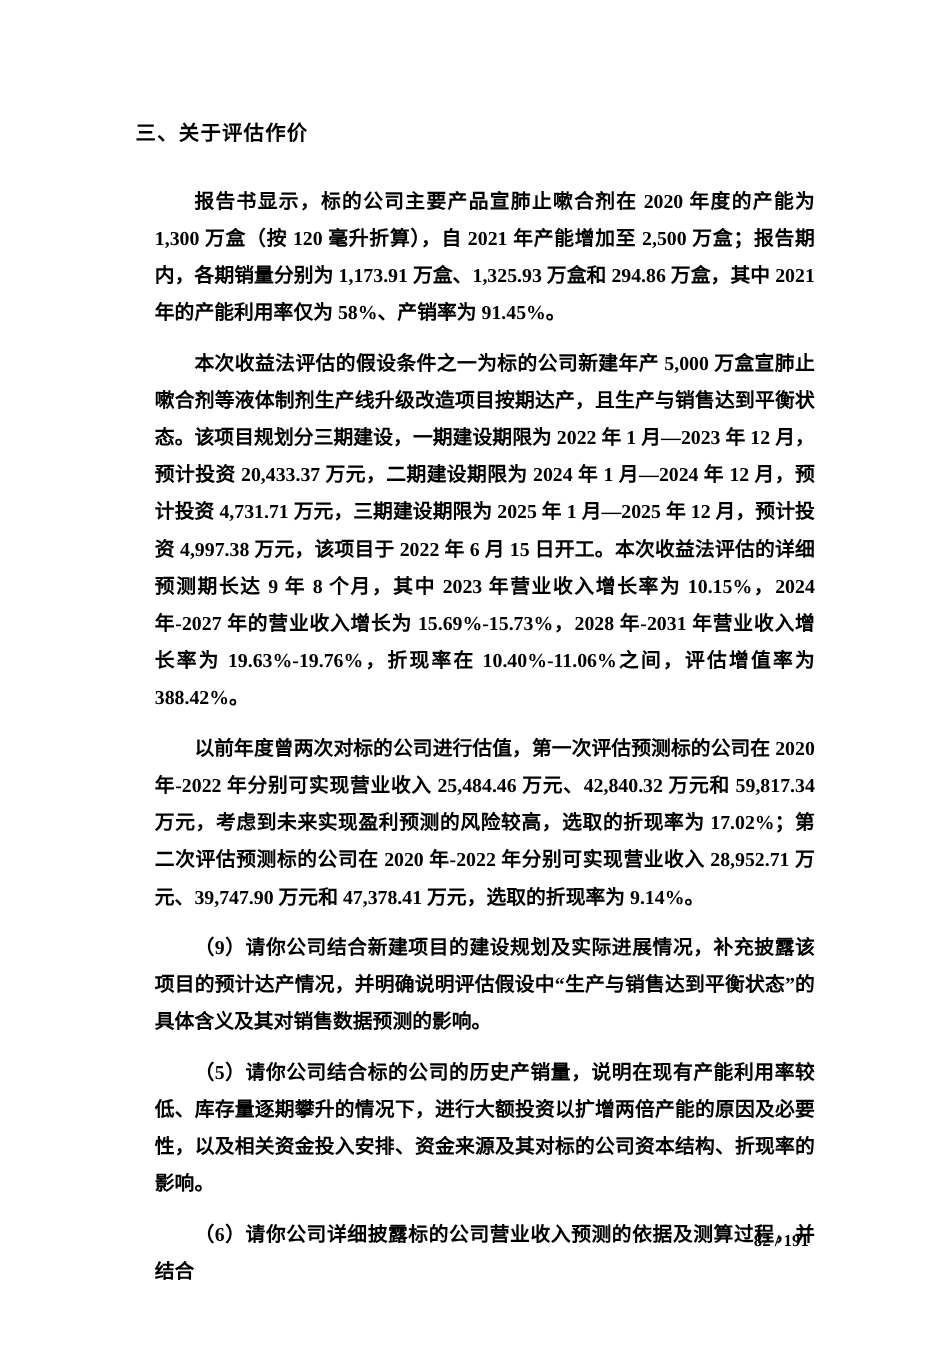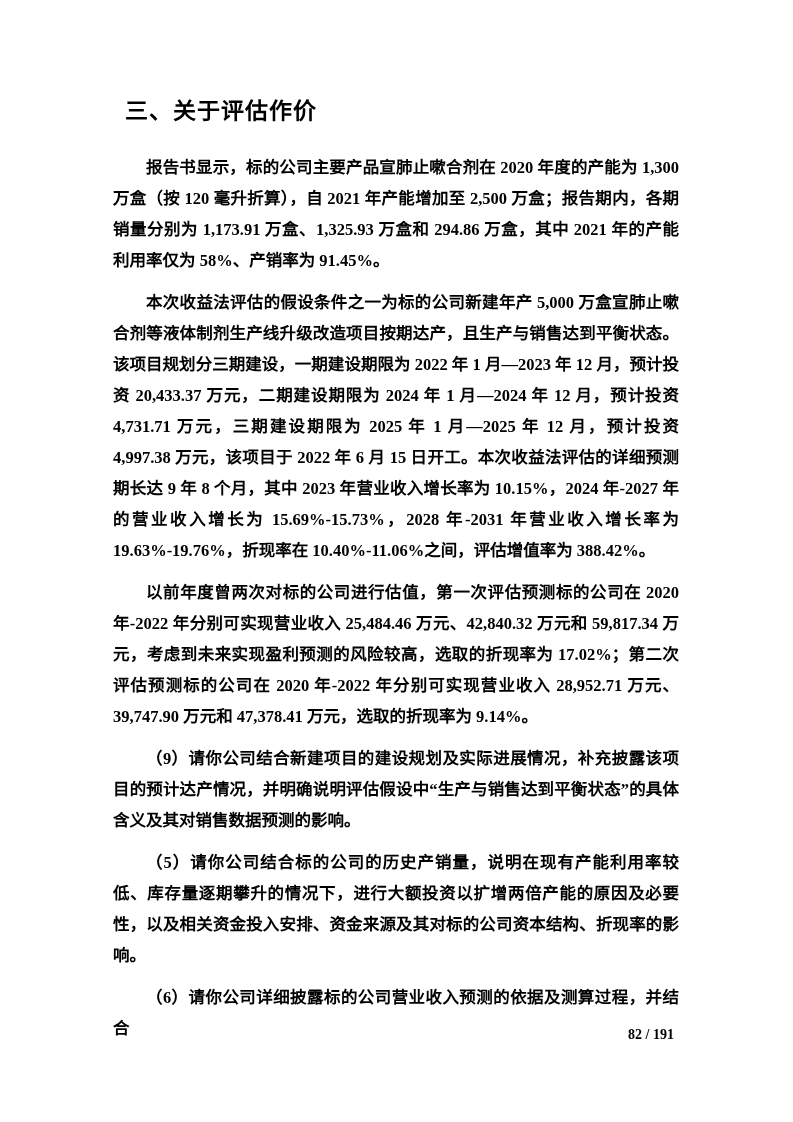--- a/index.html
+++ b/index.html
@@ -15,34 +15,34 @@
     color: #000000;
     font-family: "Liberation Serif", "DejaVu Serif", serif;
     font-weight: bold;
     overflow: hidden;
     box-sizing: border-box;
   }
   .content {
     padding: 97px 114px 0 113px;
   }
   .section-heading {
-    font-size: 23px;
+    font-size: 17px;
     line-height: 30px;
-    margin: 0 0 25px 12px;
+    margin: 0 0 25px 0;
     letter-spacing: 1px;
   }
   .question-heading {
     font-size: 17px;
     line-height: 31px;
     margin: 0 0 15px 0;
   }
   .para {
     font-size: 16.5px;
     line-height: 31px;
-    margin: 0 0 11px 0;
+    margin: 0 0 11px 16px;
     text-align: justify;
     text-indent: 2em;
     word-break: break-word;
   }
   .page-number {
     position: absolute;
     top: 1026px;
     right: 119px;
     font-size: 14px;
     line-height: 18px;

